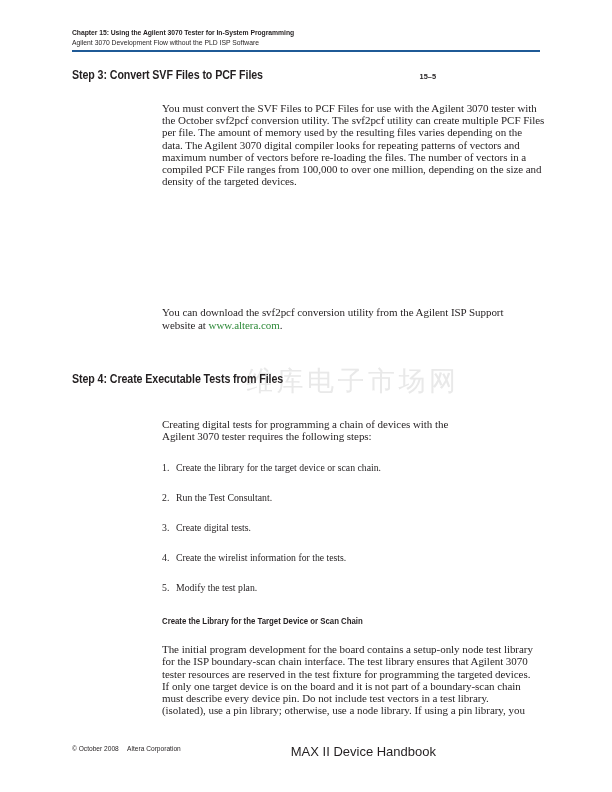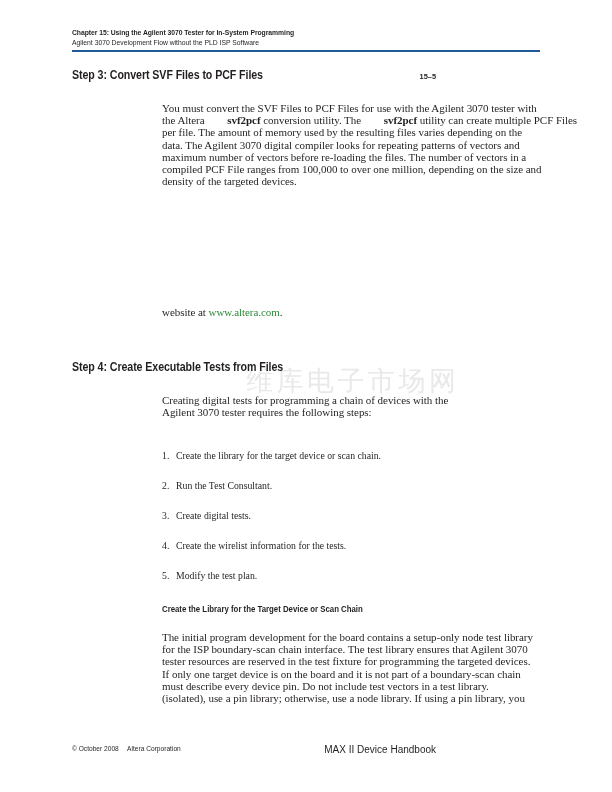--- a/index.html
+++ b/index.html
@@ -44,21 +44,21 @@
       font-size: 9.3px; color: #231f20; white-space: nowrap;
       transform: scaleX(0.84); transform-origin: left top;
     }
 
     
     .body {
       position: absolute; left: 162px; width: 382px;
       font-family: "Liberation Serif", serif; font-size: 11px;
       line-height: 12.2px; color: #231f20; letter-spacing: -0.05px;
     }
-    .body b { font-weight: bold; margin-left: 20px; }
+    .body b { font-weight: normal; }
     .line { display: block; white-space: nowrap; }
     .link { color: #2f8a3a; }
 
     .list-item {
       position: absolute; left: 162px;
       font-family: "Liberation Serif", serif; font-size: 9.75px; color: #231f20;
       white-space: nowrap;
     }
     .list-num { display: inline-block; width: 14px; }
 
@@ -72,56 +72,57 @@
 
     
     .ftr-left {
       position: absolute; left: 72px; top: 744px;
       font-family: "Liberation Sans", sans-serif; font-size: 7.2px; color: #231f20;
       white-space: nowrap; transform: scaleX(0.92); transform-origin: left top;
     }
     .ftr-left .gap { display: inline-block; width: 9px; }
     .ftr-right {
       position: absolute; right: 72px; top: 744px;
-      font-family: "Liberation Sans", sans-serif; font-size: 10px; color: #231f20;
+      font-family: "Liberation Sans", sans-serif; font-size: 13px; color: #231f20;
       white-space: nowrap; text-align: left;
     }
     .txt { position: relative; z-index: 1; }
   </style>
 </head>
 <body>
 
 <div class="page">
 
   <div class="hdr-chapter">Chapter 15:  Using the Agilent 3070 Tester for In-System Programming</div>
   <div class="hdr-section">Agilent 3070 Development Flow without the PLD ISP Software</div>
   <div class="hdr-pagenum">15–5</div>
   <div class="hdr-rule"></div>
 
   <div class="watermark">维库电子市场网</div>
 
   <div class="h-step txt" style="top:68px;">Step 3: Convert SVF Files to PCF Files</div>
 
   <div class="body txt" style="top:88px;">
     <span class="line">You must convert the SVF Files to PCF Files for use with the Agilent 3070 tester with</span>
-    <span class="line"><span>the Altera </span><b>svf2pcf</b><span> conversion utility. The </span><b>svf2pcf</b><span> utility can create multiple PCF Files</span></span>
+    <span class="line"><span>the October </span><b>svf2pcf</b><span> conversion utility. The </span><b>svf2pcf</b><span> utility can create multiple PCF Files</span></span>
     <span class="line">per file. The amount of memory used by the resulting files varies depending on the</span>
     <span class="line">data. The Agilent 3070 digital compiler looks for repeating patterns of vectors and</span>
     <span class="line">maximum number of vectors before re-loading the files. The number of vectors in a</span>
     <span class="line">compiled PCF File ranges from 100,000 to over one million, depending on the size and</span>
     <span class="line">density of the targeted devices.</span>
   </div>
 
   <div class="body txt" style="top:207px;">
+    <span class="line"><span>You can download the </span><b>svf2pcf</b><span> conversion utility from the Agilent ISP Support</span></span>
     <span class="line"><span>website at </span><span class="link">www.altera.com</span><span>.</span></span>
   </div>
 
   <div class="h-step txt" style="top:248px;">Step 4: Create Executable Tests from Files</div>
 
-  <div class="body txt" style="top:268px;">
+  <div class="body txt" style="top:280px;">
     <span class="line">Creating digital tests for programming a chain of devices with the</span>
     <span class="line">Agilent 3070 tester requires the following steps:</span>
   </div>
 
   <div class="list-item txt" style="top:300px;"><span class="list-num">1.</span><span>Create the library for the target device or scan chain.</span></div>
   <div class="list-item txt" style="top:319px;"><span class="list-num">2.</span><span>Run the Test Consultant.</span></div>
   <div class="list-item txt" style="top:338px;"><span class="list-num">3.</span><span>Create digital tests.</span></div>
   <div class="list-item txt" style="top:357px;"><span class="list-num">4.</span><span>Create the wirelist information for the tests.</span></div>
   <div class="list-item txt" style="top:376px;"><span class="list-num">5.</span><span>Modify the test plan.</span></div>
 

